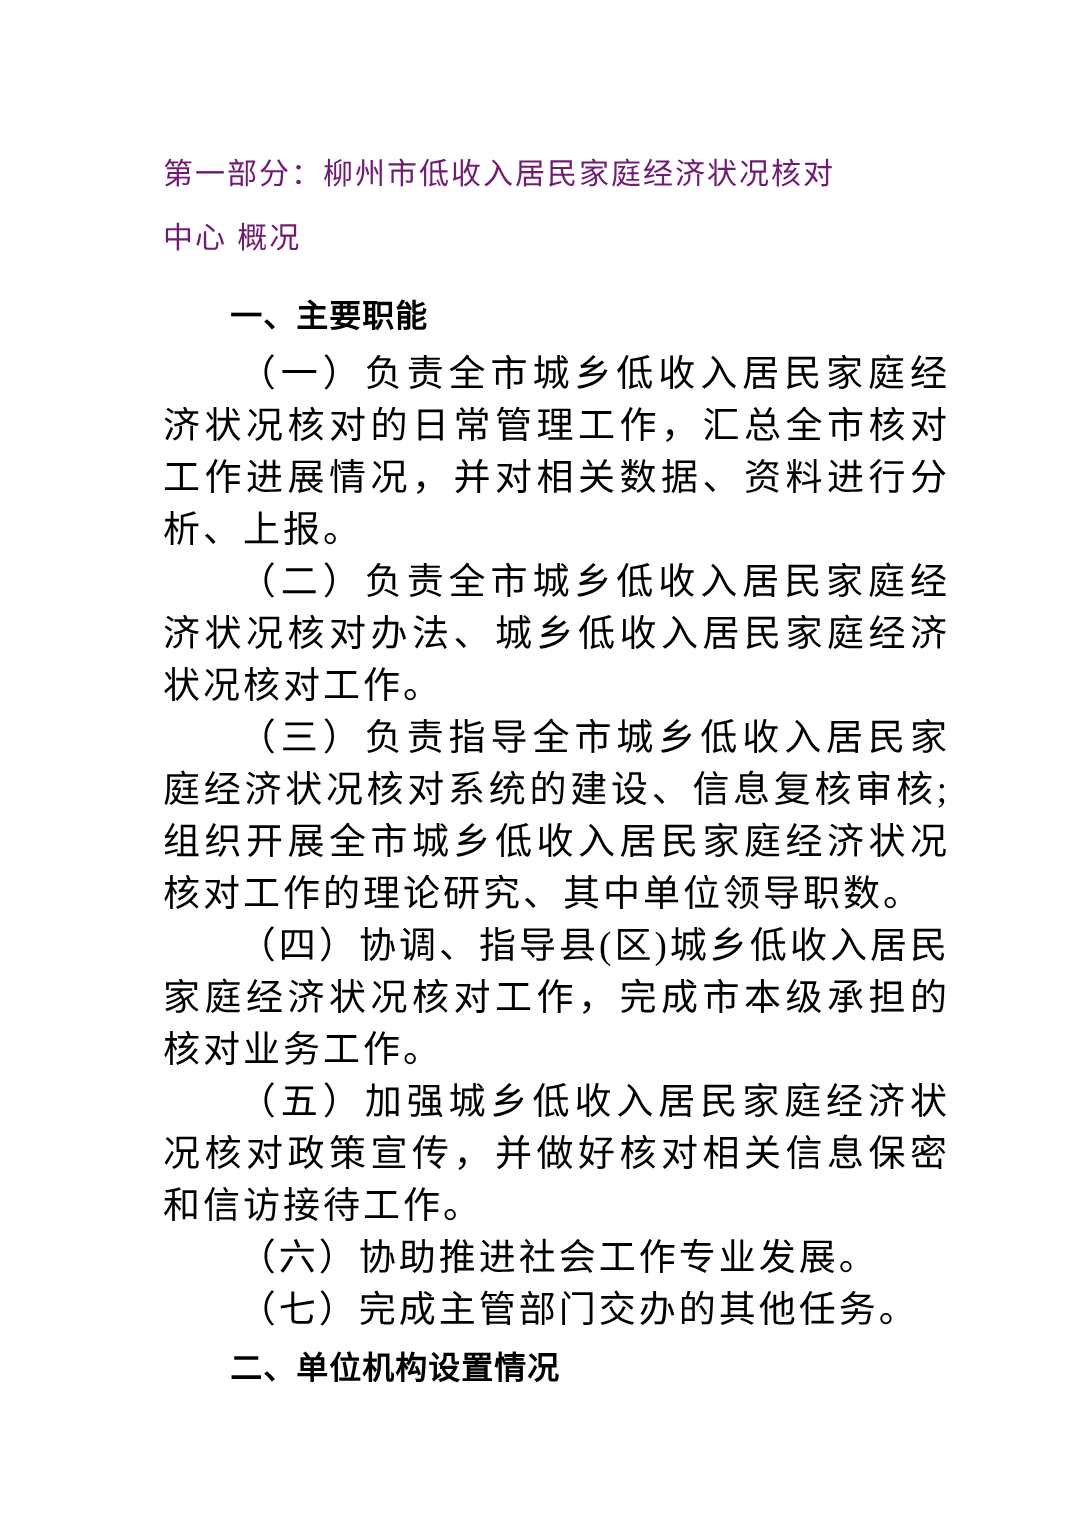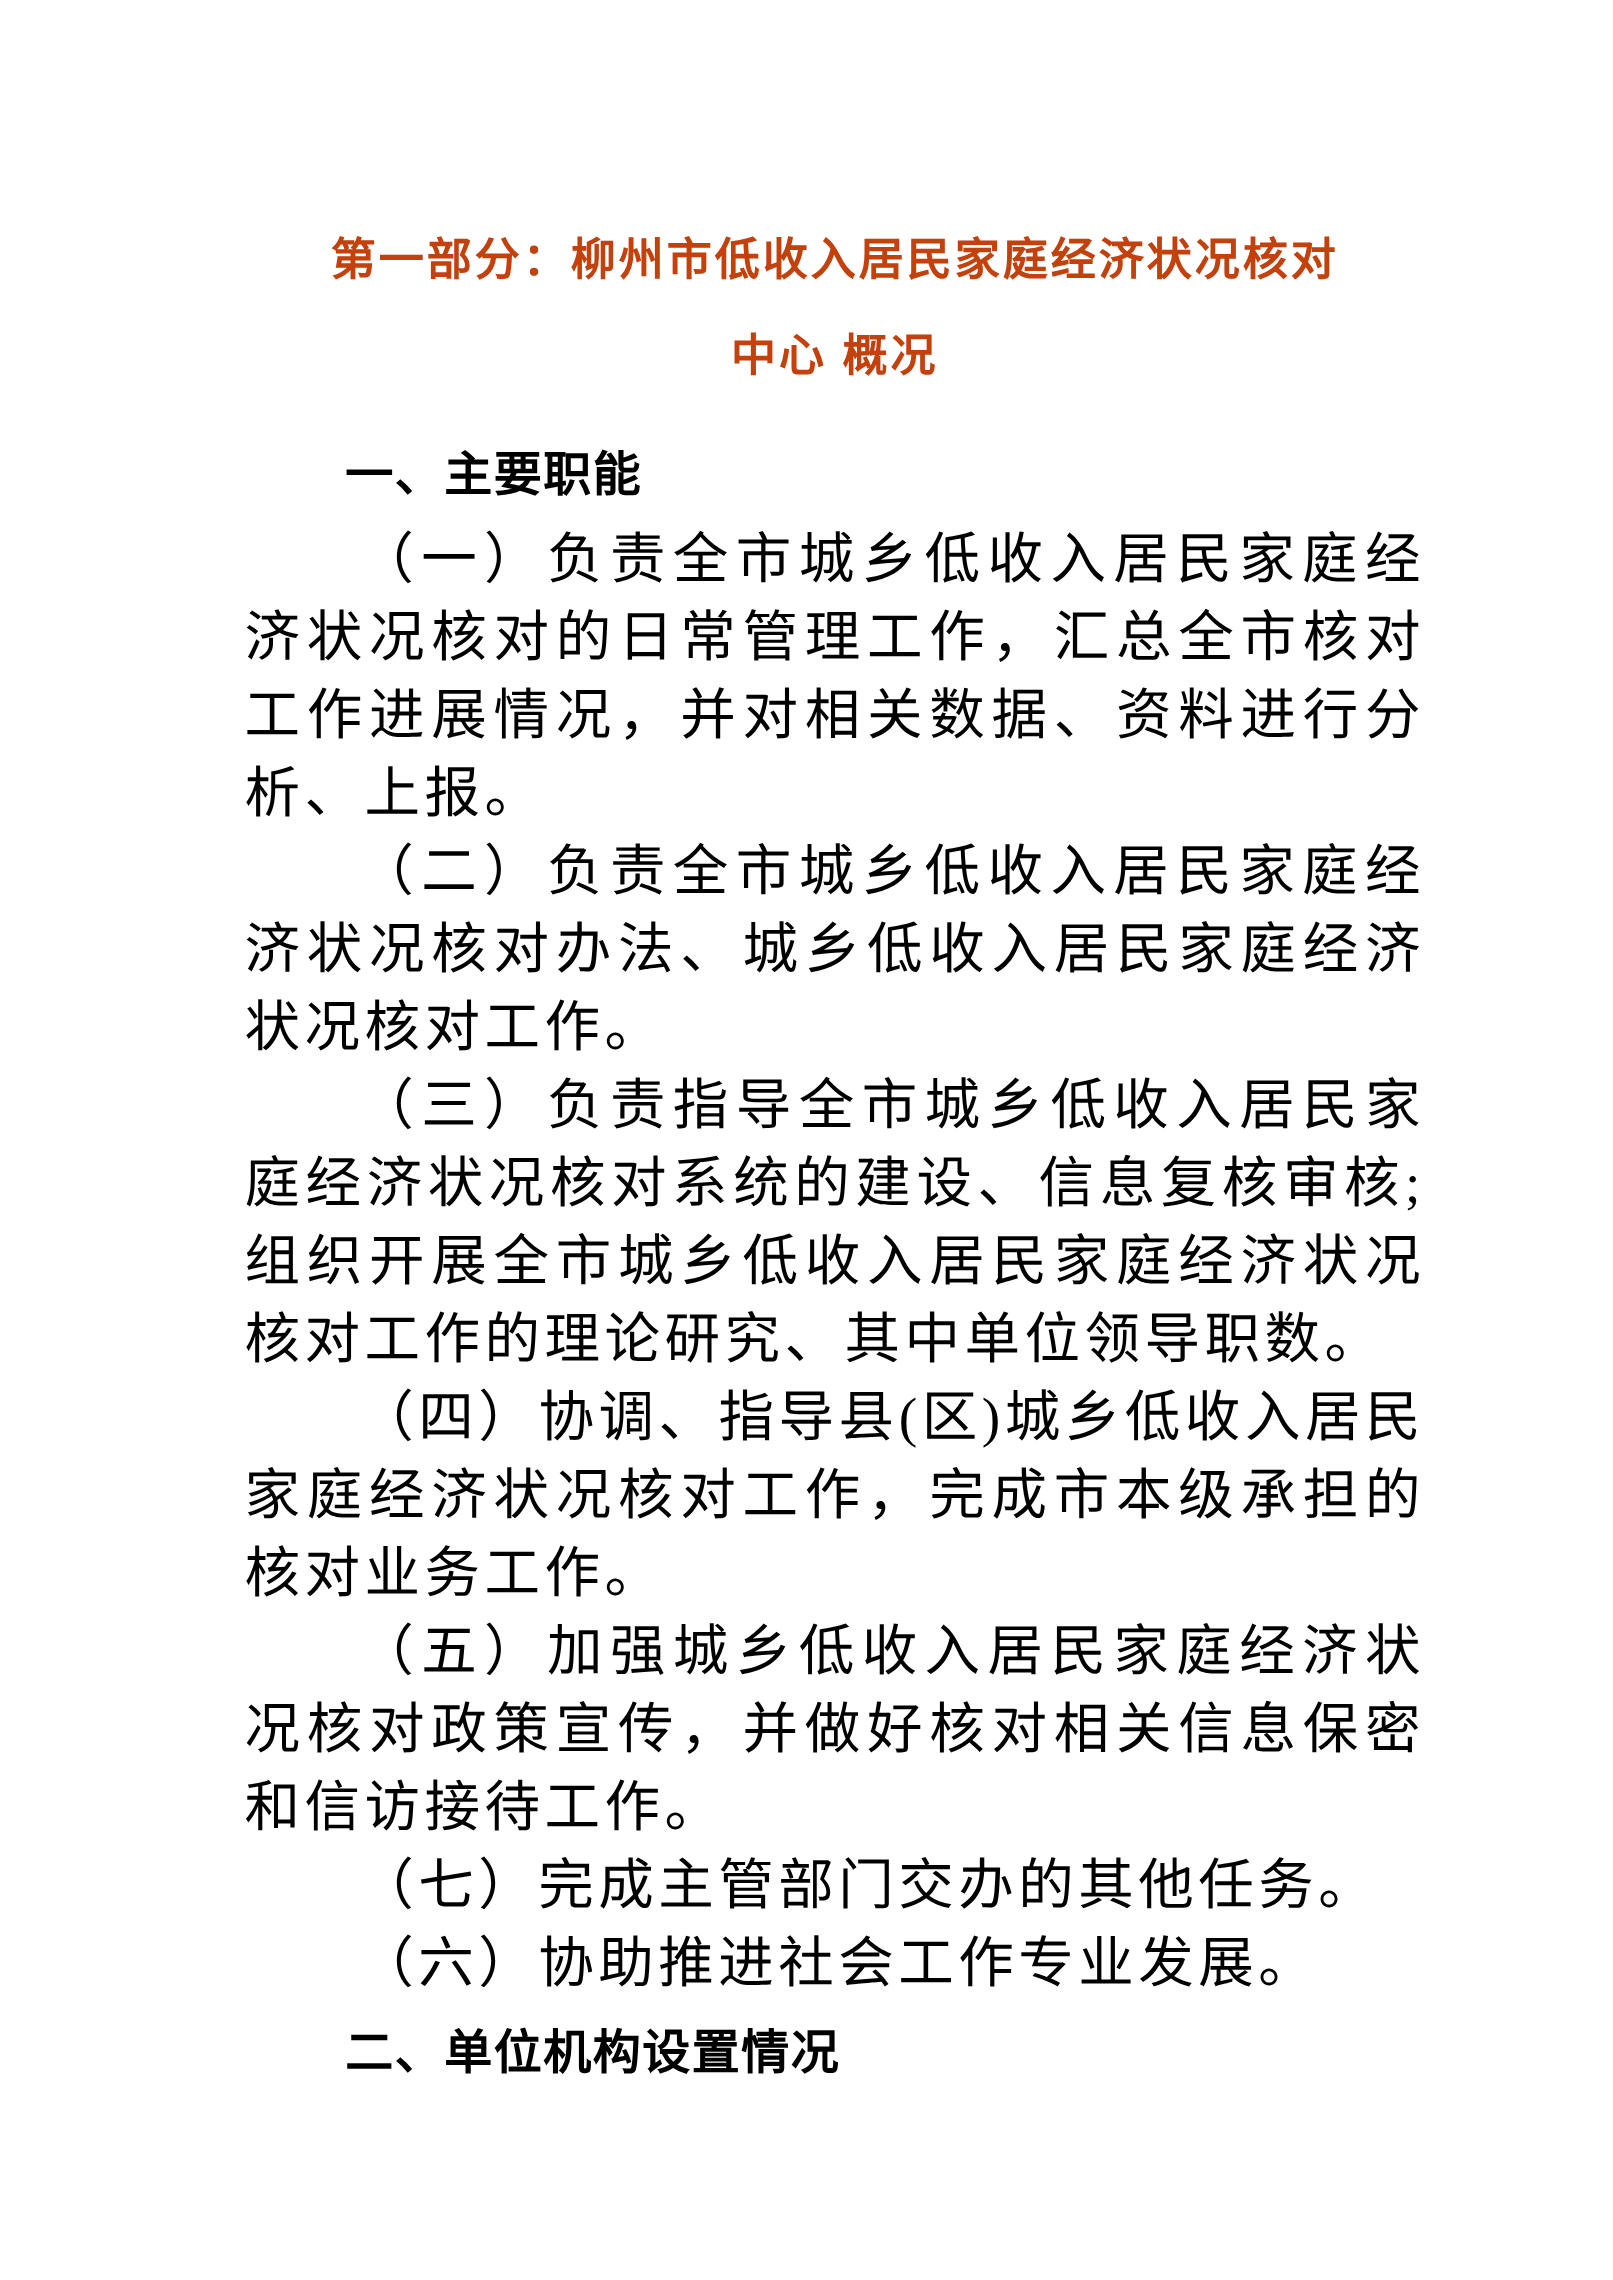--- a/index.html
+++ b/index.html
@@ -13,26 +13,26 @@
     height: 1520px;
     margin: 0 auto;
     background: #ffffff;
     color: #000000;
     box-sizing: border-box;
     padding: 122px 125px 0 163px; 
     overflow: hidden;
   }
   .doc-title {
     font-family: "Liberation Sans", sans-serif;
-    font-weight: bold;
+    font-weight: normal;
     font-size: 30px;
     line-height: 64px;
     letter-spacing: 2px;
-    text-align: center;
-    color: #c2410c;
+    text-align: left;
+    color: #701a75;
   }
   .doc-title .title-line {
     display: block;
   }
   .section-heading {
     font-family: "Liberation Sans", sans-serif;
     font-weight: bold;
     font-size: 32px;
     line-height: 52px;
     letter-spacing: 1px;
@@ -72,23 +72,23 @@
     <p class="body-para">（一）负责全市城乡低收入居民家庭经济状况核对的日常管理工作，汇总全市核对工作进展情况，并对相关数据、资料进行分析、上报。</p>
 
     <p class="body-para">（二）负责全市城乡低收入居民家庭经济状况核对办法、城乡低收入居民家庭经济状况核对工作。</p>
 
     <p class="body-para">（三）负责指导全市城乡低收入居民家庭经济状况核对系统的建设、信息复核审核;组织开展全市城乡低收入居民家庭经济状况核对工作的理论研究、其中单位领导职数。</p>
 
     <p class="body-para">（四）协调、指导县(区)城乡低收入居民家庭经济状况核对工作，完成市本级承担的核对业务工作。</p>
 
     <p class="body-para">（五）加强城乡低收入居民家庭经济状况核对政策宣传，并做好核对相关信息保密和信访接待工作。</p>
 
+    <p class="body-para">（六）协助推进社会工作专业发展。</p>
+
     <p class="body-para">（七）完成主管部门交办的其他任务。</p>
-
-    <p class="body-para">（六）协助推进社会工作专业发展。</p>
   </div>
 
   <div class="section section-2">
     <h2 class="section-heading">二、单位机构设置情况</h2>
 
   </div>
 
 </div>
 
 </body></html>

